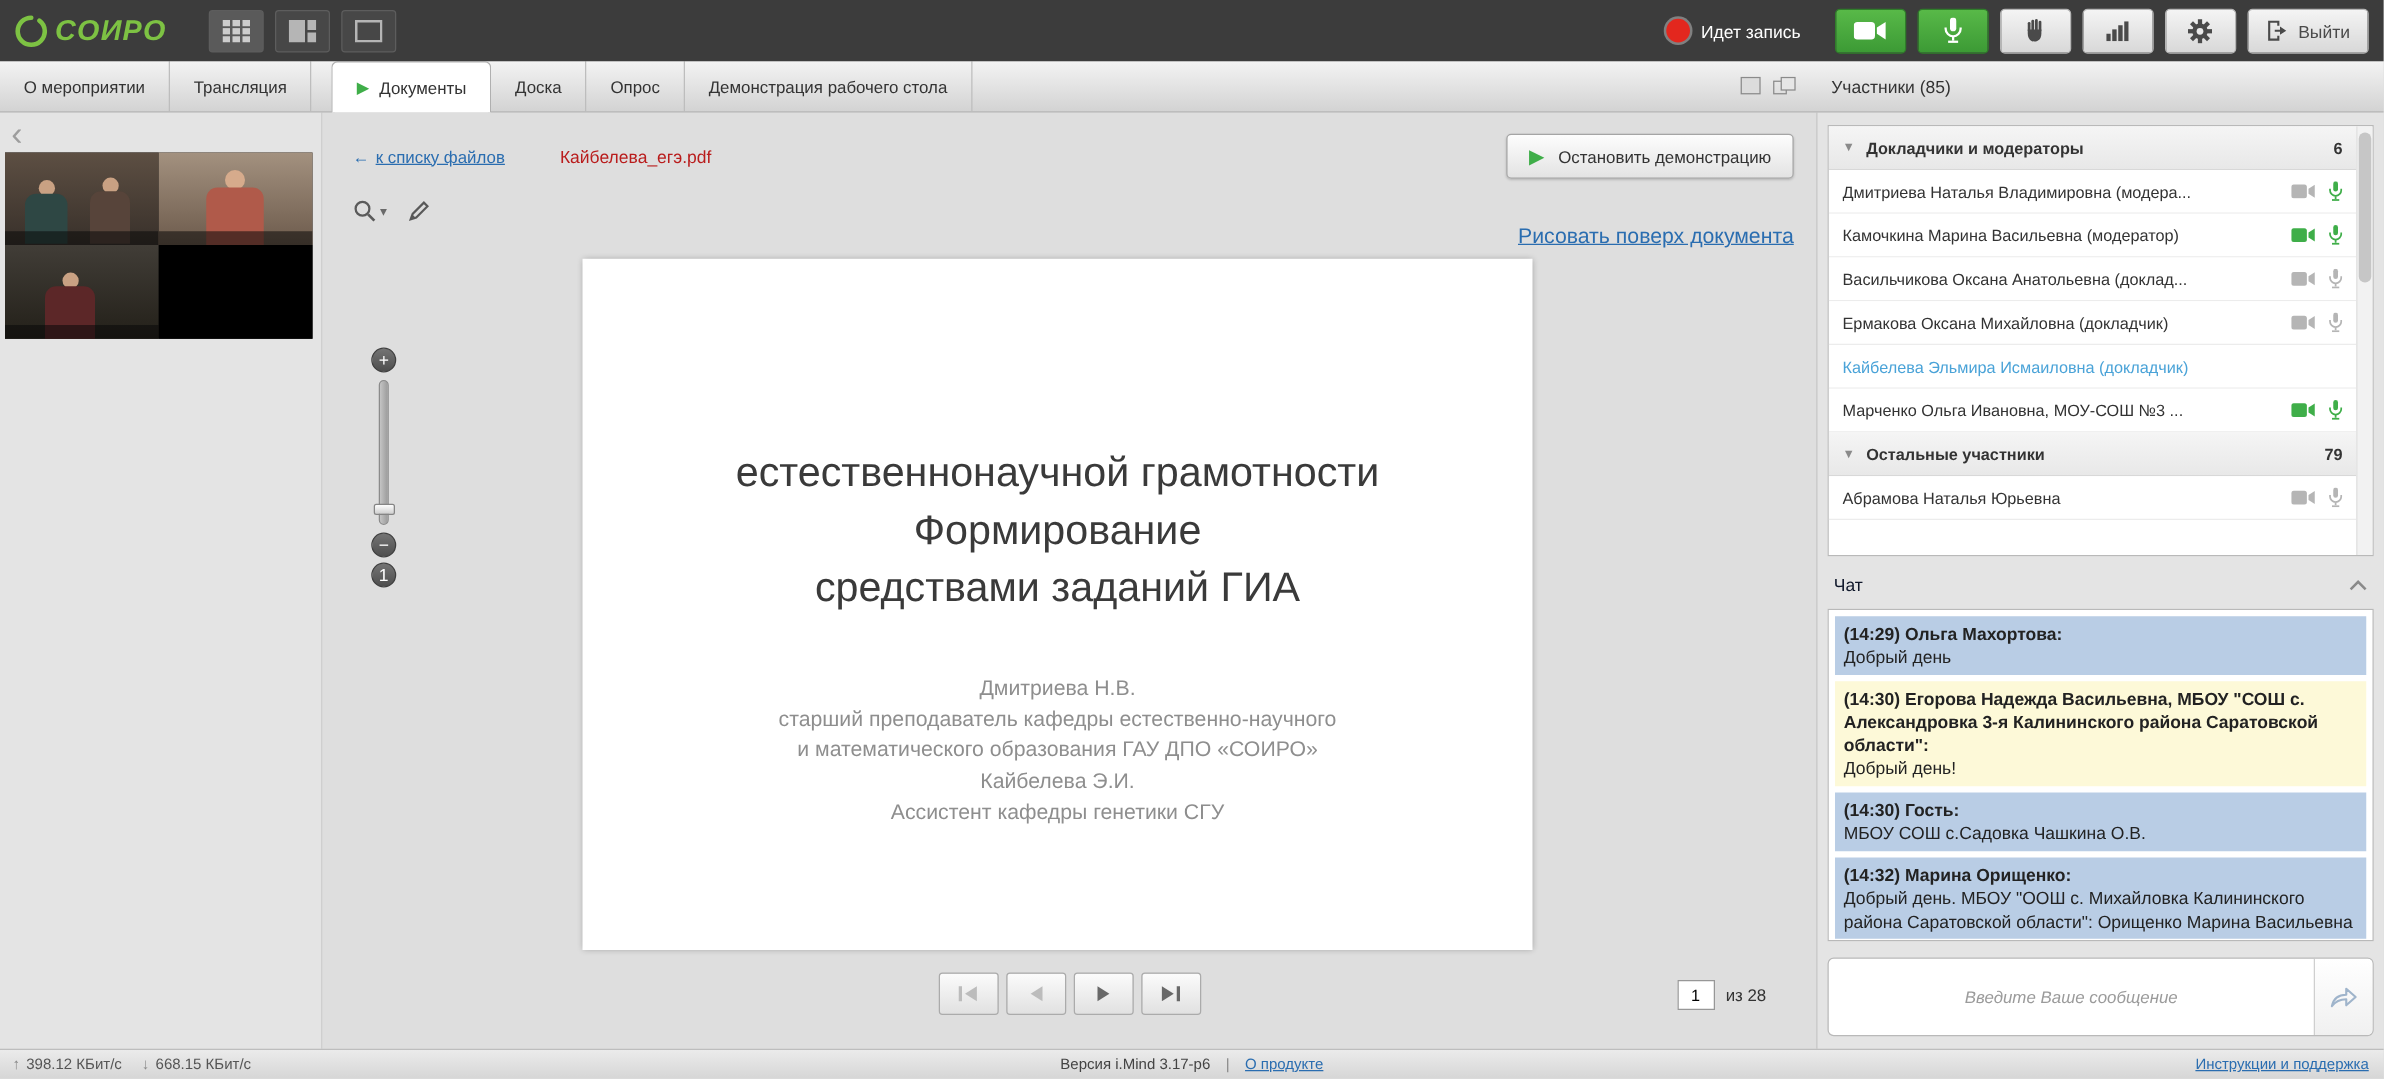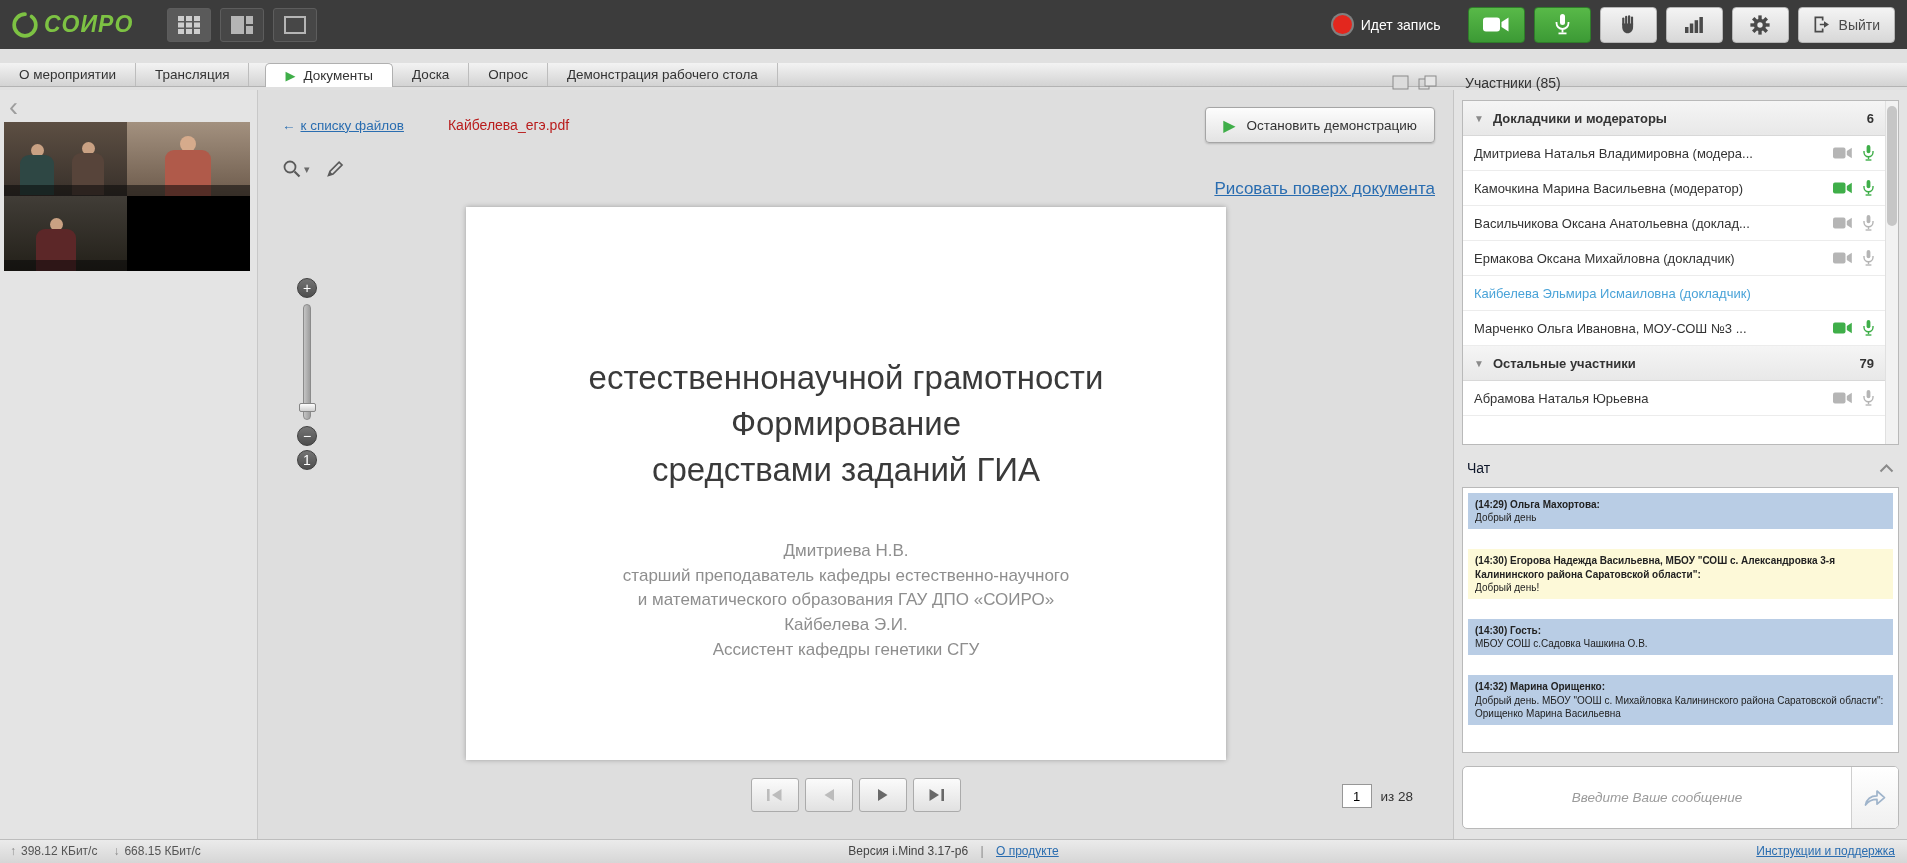--- a/index.html
+++ b/index.html
@@ -20,21 +20,21 @@
   .layout-btn.active { background:#5a5a5a; }
   .topbar-right { margin-left:auto; display:flex; align-items:center; gap:9px; }
   .rec { display:flex; align-items:center; gap:9px; color:#fff; font-size:14px; margin-right:18px; }
   .rec-dot { width:19px; height:19px; border-radius:50%; background:#e3271e; box-shadow:0 0 0 2px rgba(255,255,255,0.35); }
   .tb-btn { height:36px; min-width:57px; border-radius:4px; display:flex; align-items:center; justify-content:center; cursor:pointer; }
   .tb-btn.green { background:linear-gradient(#58b948,#3c9a35); border:1px solid #2f7d2a; }
   .tb-btn.gray  { background:linear-gradient(#f4f4f4,#d8d8d8); border:1px solid #b5b5b5; color:#4a4a4a; }
   .exit-btn { padding:0 14px; gap:9px; font-size:14px; color:#333; }
 
   
-  .tabbar { position:absolute; top:49px; left:0; right:0; height:24px; background:linear-gradient(#f3f3f3,#d3d3d3); border-bottom:1px solid #b3b3b3; display:flex; align-items:stretch; z-index:5;margin-top:14px; }
+  .tabbar { position:absolute; top:49px; left:0; right:0; height:41px; background:linear-gradient(#f3f3f3,#d3d3d3); border-bottom:1px solid #b3b3b3; display:flex; align-items:stretch; z-index:5; }
   .tab { display:flex; align-items:center; gap:8px; padding:0 19px; font-size:13.5px; color:#333; border-right:1px solid #bdbdbd; cursor:pointer; white-space:nowrap; }
   .tab.active { background:#fff; border:1px solid #b0b0b0; border-bottom:none; border-radius:5px 5px 0 0; margin-left:16px; margin-bottom:-1px; z-index:6; }
   .tab-play { color:#3fae49; font-size:13px; }
   .tab-tools { position:absolute; right:470px; top:12px; display:flex; gap:9px; align-items:center; }
   .tt-icon { cursor:pointer; }
   .participants-title { position:absolute; left:1465px; top:12px; font-size:14px; color:#333; }
 
   
   .left-panel { position:absolute; top:90px; left:0; width:258px; bottom:24px; background:#e4e4e4; border-right:1px solid #c8c8c8; }
   .collapse-chevron { position:absolute; top:4px; left:9px; font-size:27px; color:#9d9d9d; cursor:pointer; line-height:1; }
@@ -88,21 +88,21 @@
   .p-group .count { margin-left:auto; }
   .p-row { height:35px; display:flex; align-items:center; padding:0 11px; border-bottom:1px solid #ececec; font-size:13px; background:#fff; cursor:pointer; }
   .p-name { flex:1; white-space:nowrap; overflow:hidden; text-overflow:ellipsis; }
   .p-row.self .p-name { color:#4aa3d8; }
   .cam, .mic { margin-left:11px; color:#b5b5b5; display:flex; cursor:pointer; }
   .cam.on, .mic.on { color:#3fae49; }
 
   .chat-header { position:absolute; top:370px; left:13px; right:13px; display:flex; align-items:center; font-size:14px; color:#0f172a; }
   .chat-collapse { margin-left:auto; cursor:pointer; }
   .chat-box { position:absolute; top:397px; left:8px; width:437px; height:266px; background:#fff; border:1px solid #b9b9b9; padding:5px; overflow:hidden; }
-  .chat-msg { padding:5px 7px; margin-bottom:20px; font-size:10px; line-height:1.32; color:#222; }
+  .chat-msg { padding:5px 7px; margin-bottom:5px; font-size:14px; line-height:1.32; color:#222; }
   .chat-msg.blue { background:#b9cde5; }
   .chat-msg.yellow { background:#fdf9d8; }
   .msg-head { display:block; font-weight:bold; }
   .chat-input { position:absolute; top:676px; left:8px; width:437px; height:63px; background:#fff; border:1px solid #b9b9b9; border-radius:5px; display:flex; overflow:hidden; }
   .chat-field { flex:1; border:none; outline:none; background:transparent; font-family:inherit; font-size:13.5px; text-align:center; color:#555; }
   .chat-field::placeholder { font-style:italic; color:#9b9b9b; }
   .send-btn { width:47px; border-left:1px solid #cfcfcf; background:linear-gradient(#ffffff,#f0f0f0); display:flex; align-items:center; justify-content:center; cursor:pointer; }
 
   
   .statusbar { position:absolute; left:0; right:0; bottom:0; height:24px; background:linear-gradient(#ebebeb,#d6d6d6); border-top:1px solid #bdbdbd; font-size:12px; color:#555; z-index:10; }

